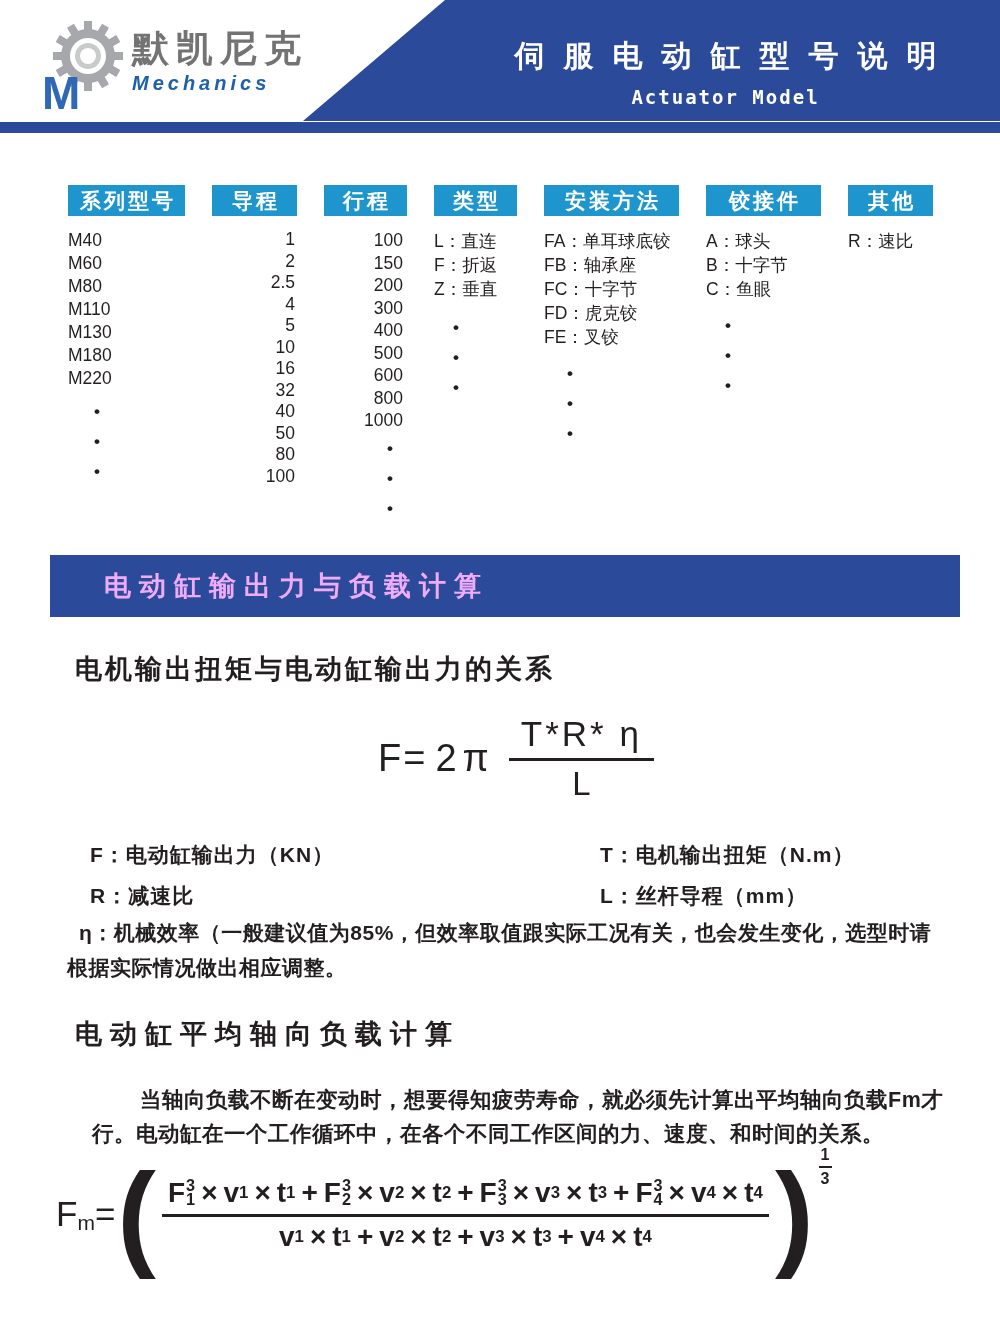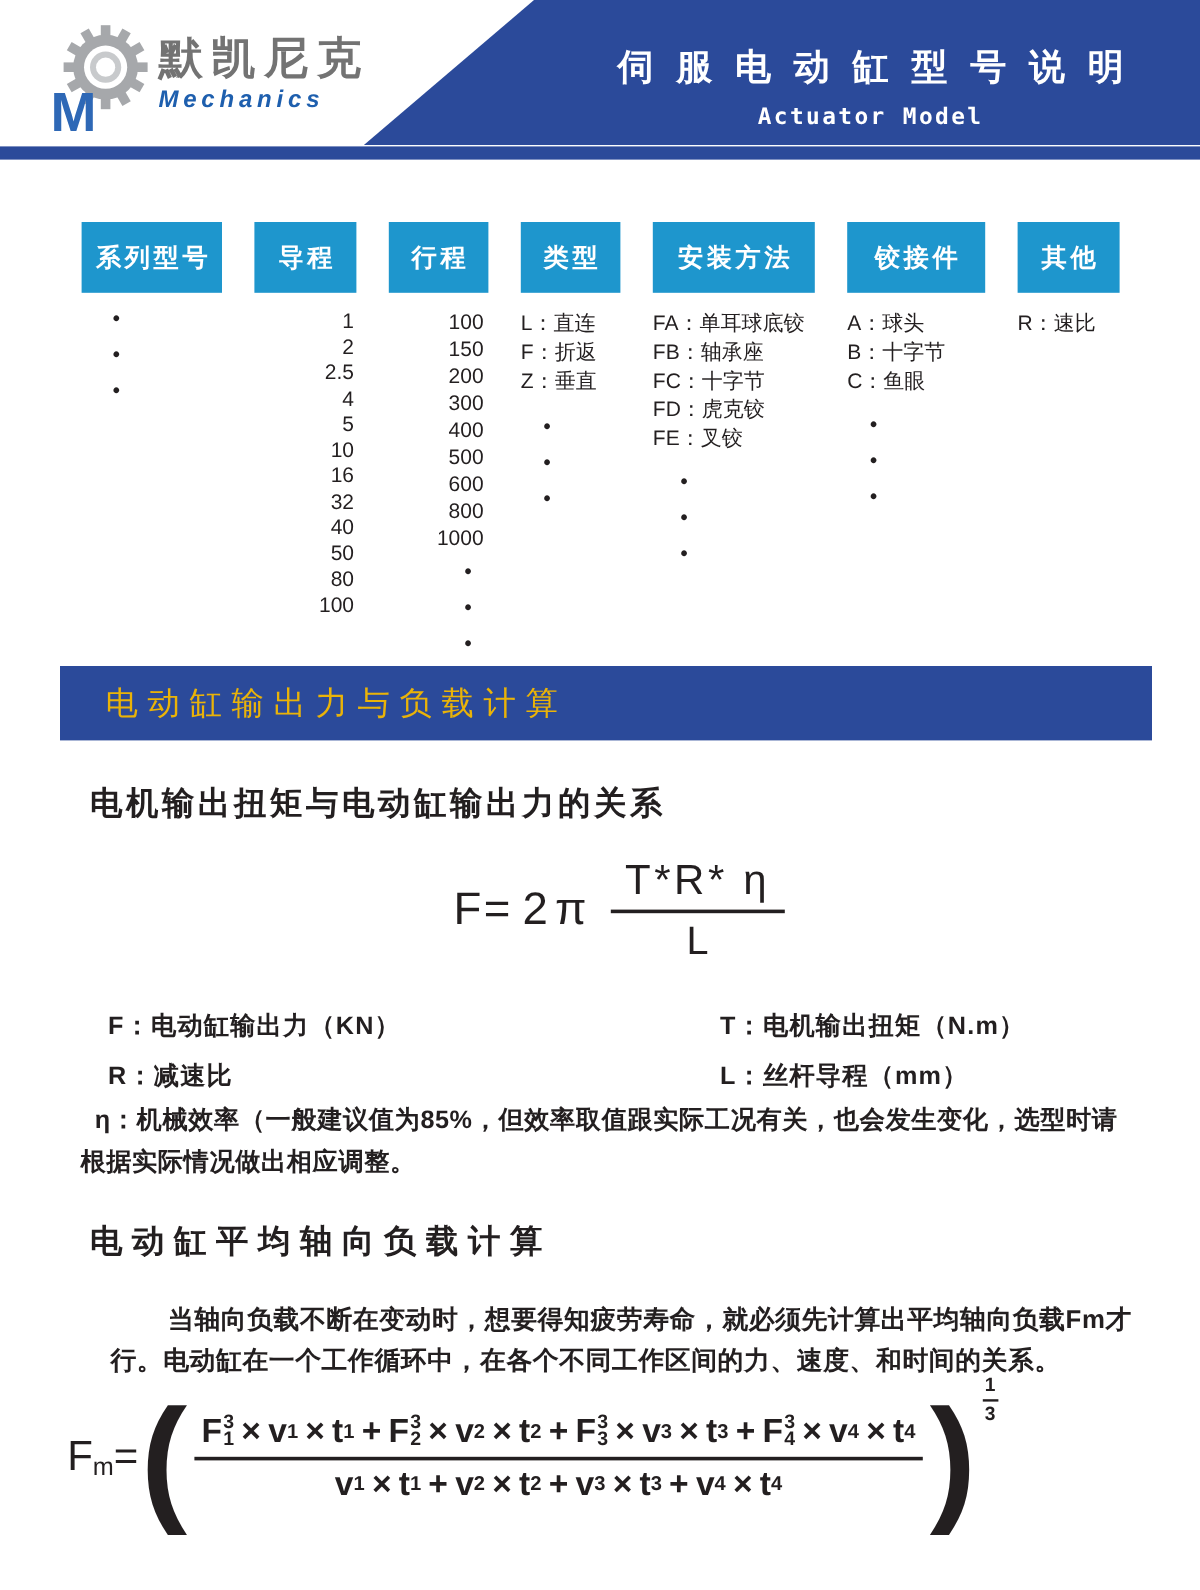--- a/index.html
+++ b/index.html
@@ -34,39 +34,39 @@
   .brand-en{font-size:20px;font-weight:bold;font-style:italic;color:var(--logo-blue);letter-spacing:4px;margin-top:1px;}
   .hdr-titles{position:absolute;left:468px;top:36px;width:515px;text-align:center;color:#fff;}
   .title-cn{font-size:30px;font-weight:bold;letter-spacing:19px;text-indent:19px;white-space:nowrap;}
   .title-en{font-size:19px;font-weight:bold;letter-spacing:2px;margin-top:9px;font-family:"DejaVu Sans Mono","Liberation Mono",monospace;}
 
   
   .model-table{position:absolute;left:68px;top:185px;display:flex;gap:27px;}
   .mcol{display:flex;flex-direction:column;}
   .c0{width:117px}.c1{width:85px}.c2{width:83px}.c3{width:83px}.c4{width:135px}.c5{width:115px}.c6{width:85px}
   .col-header{
-    height:59px;background:var(--cyan);color:#fff;font-weight:bold;font-size:21px;
+    height:31px;background:var(--cyan);color:#fff;font-weight:bold;font-size:21px;
     letter-spacing:3px;text-indent:3px;display:flex;align-items:center;justify-content:center;white-space:nowrap;
   }
   .col-items{margin-top:13px;font-size:17.5px;color:var(--ink);}
   .item{white-space:nowrap;line-height:23px;}
   .c1 .item{line-height:21.5px;text-align:right;padding-right:2px;}
   .c2 .item{line-height:22.5px;text-align:right;padding-right:4px;}
   .c3 .item,.c4 .item,.c5 .item,.c6 .item{line-height:24px;}
   .col-dots{display:flex;flex-direction:column;font-size:17px;font-weight:bold;line-height:17px;}
   .col-dots div{margin-bottom:13px;}
   .c0 .col-dots{margin-top:13px;padding-left:26px;}
   .c2 .col-dots{margin-top:8px;align-items:flex-end;padding-right:14px;}
   .c3 .col-dots{margin-top:18px;padding-left:19px;}
   .c4 .col-dots{margin-top:16px;padding-left:23px;}
   .c5 .col-dots{margin-top:16px;padding-left:19px;}
 
   
   .banner{position:absolute;left:50px;top:555px;width:910px;height:62px;background:var(--navy);display:flex;align-items:center;}
-  .banner-text{color:#eab308;font-size:27px;font-weight:normal;letter-spacing:8px;padding-left:38px;white-space:nowrap;}
+  .banner-text{color:#f0abfc;font-size:27px;font-weight:bold;letter-spacing:8px;padding-left:54px;white-space:nowrap;}
 
   
   .sec-heading{position:absolute;font-weight:bold;color:var(--ink);white-space:nowrap;}
   #heading1{left:75px;top:651px;font-size:27px;letter-spacing:3px;}
   #heading2{left:75px;top:1016px;font-size:27px;letter-spacing:8px;}
   .textline{position:absolute;font-size:21px;font-weight:600;letter-spacing:1px;white-space:nowrap;color:var(--ink);}
   #def-f{left:90px;top:841px;}
   #def-t{left:600px;top:841px;}
   #def-r{left:90px;top:882px;}
   #def-l{left:600px;top:882px;}
@@ -136,20 +136,29 @@
   </div>
 
   <div class="hdr-titles">
     <div class="title-cn">伺服电动缸型号说明</div>
     <div class="title-en">Actuator Model</div>
   </div>
 
   <div class="model-table">
       <div class="mcol c0">
         <div class="col-header">系列型号</div>
+        <div class="col-items">
+          <div class="item">M40</div>
+          <div class="item">M60</div>
+          <div class="item">M80</div>
+          <div class="item">M110</div>
+          <div class="item">M130</div>
+          <div class="item">M180</div>
+          <div class="item">M220</div>
+        </div>
         <div class="col-dots">
           <div>•</div>
           <div>•</div>
           <div>•</div>
         </div>
       </div>
       <div class="mcol c1">
         <div class="col-header">导程</div>
         <div class="col-items">
           <div class="item">1</div>

